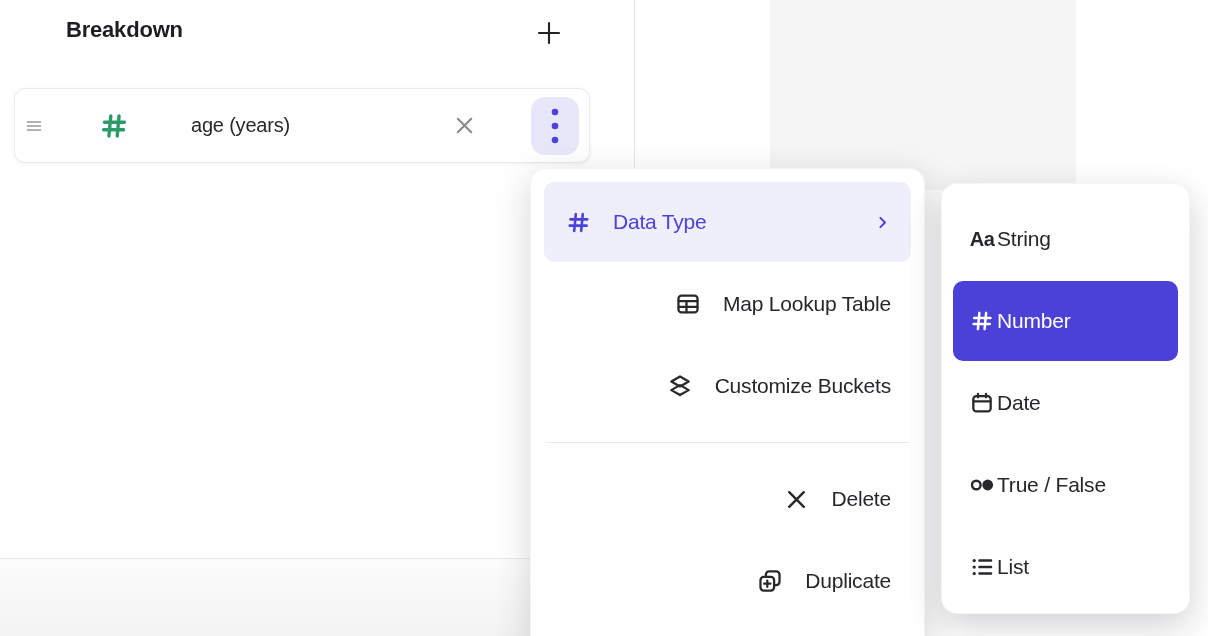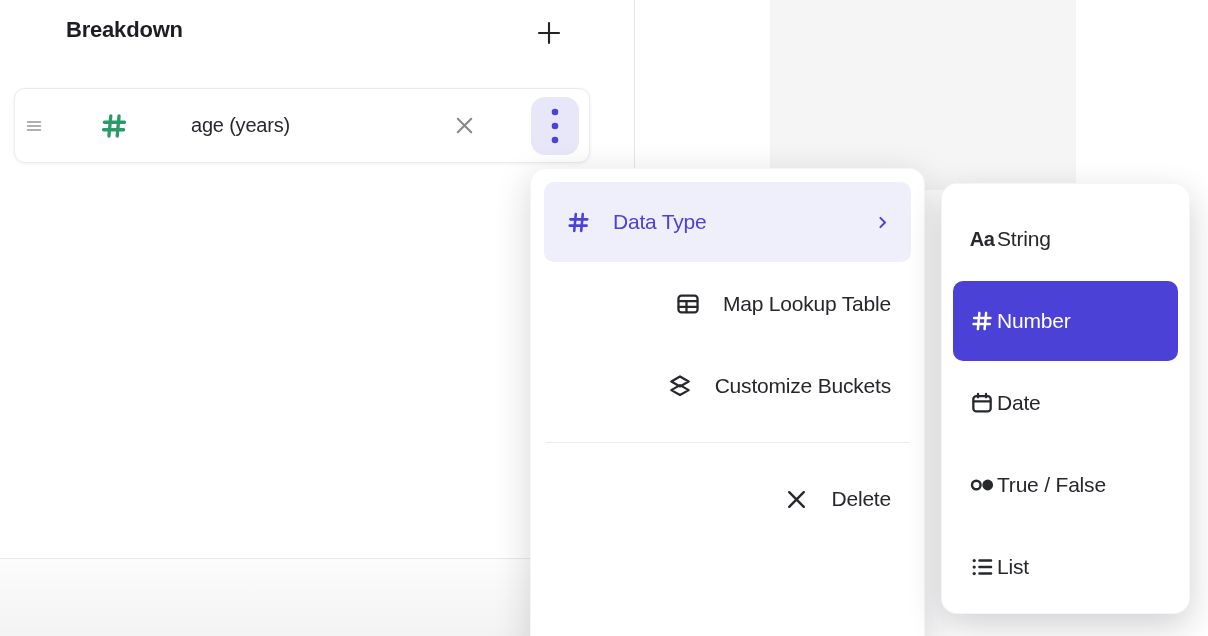--- a/index.html
+++ b/index.html
@@ -154,20 +154,30 @@
 
     <div class="menu-row">
       <span class="icon-cell">
         <svg width="25" height="25" viewBox="0 0 24 24" fill="none" stroke="currentColor" stroke-width="2.3" stroke-linecap="round">
           <path d="M5 5 L19 19 M19 5 L5 19"></path>
         </svg>
       </span>
       <span class="row-label">Delete</span>
     </div>
 
+    <div class="menu-row">
+      <span class="icon-cell">
+        <svg width="26" height="26" viewBox="0 0 24 24" fill="none" stroke="currentColor" stroke-width="2.1" stroke-linecap="round" stroke-linejoin="round">
+          <rect x="8.2" y="3.2" width="12.6" height="12.6" rx="3"></rect>
+          <rect x="3.2" y="8.2" width="12.6" height="12.6" rx="3" fill="#ffffff"></rect>
+          <path d="M9.5 11.6 V17.4 M6.6 14.5 H12.4"></path>
+        </svg>
+      </span>
+      <span class="row-label">Duplicate</span>
+    </div>
   </div>
 
   <div class="submenu">
     <div class="sub-row">
       <span class="icon-cell">
         <span class="string-glyph">Aa</span>
       </span>
       <span class="row-label">String</span>
     </div>
 

